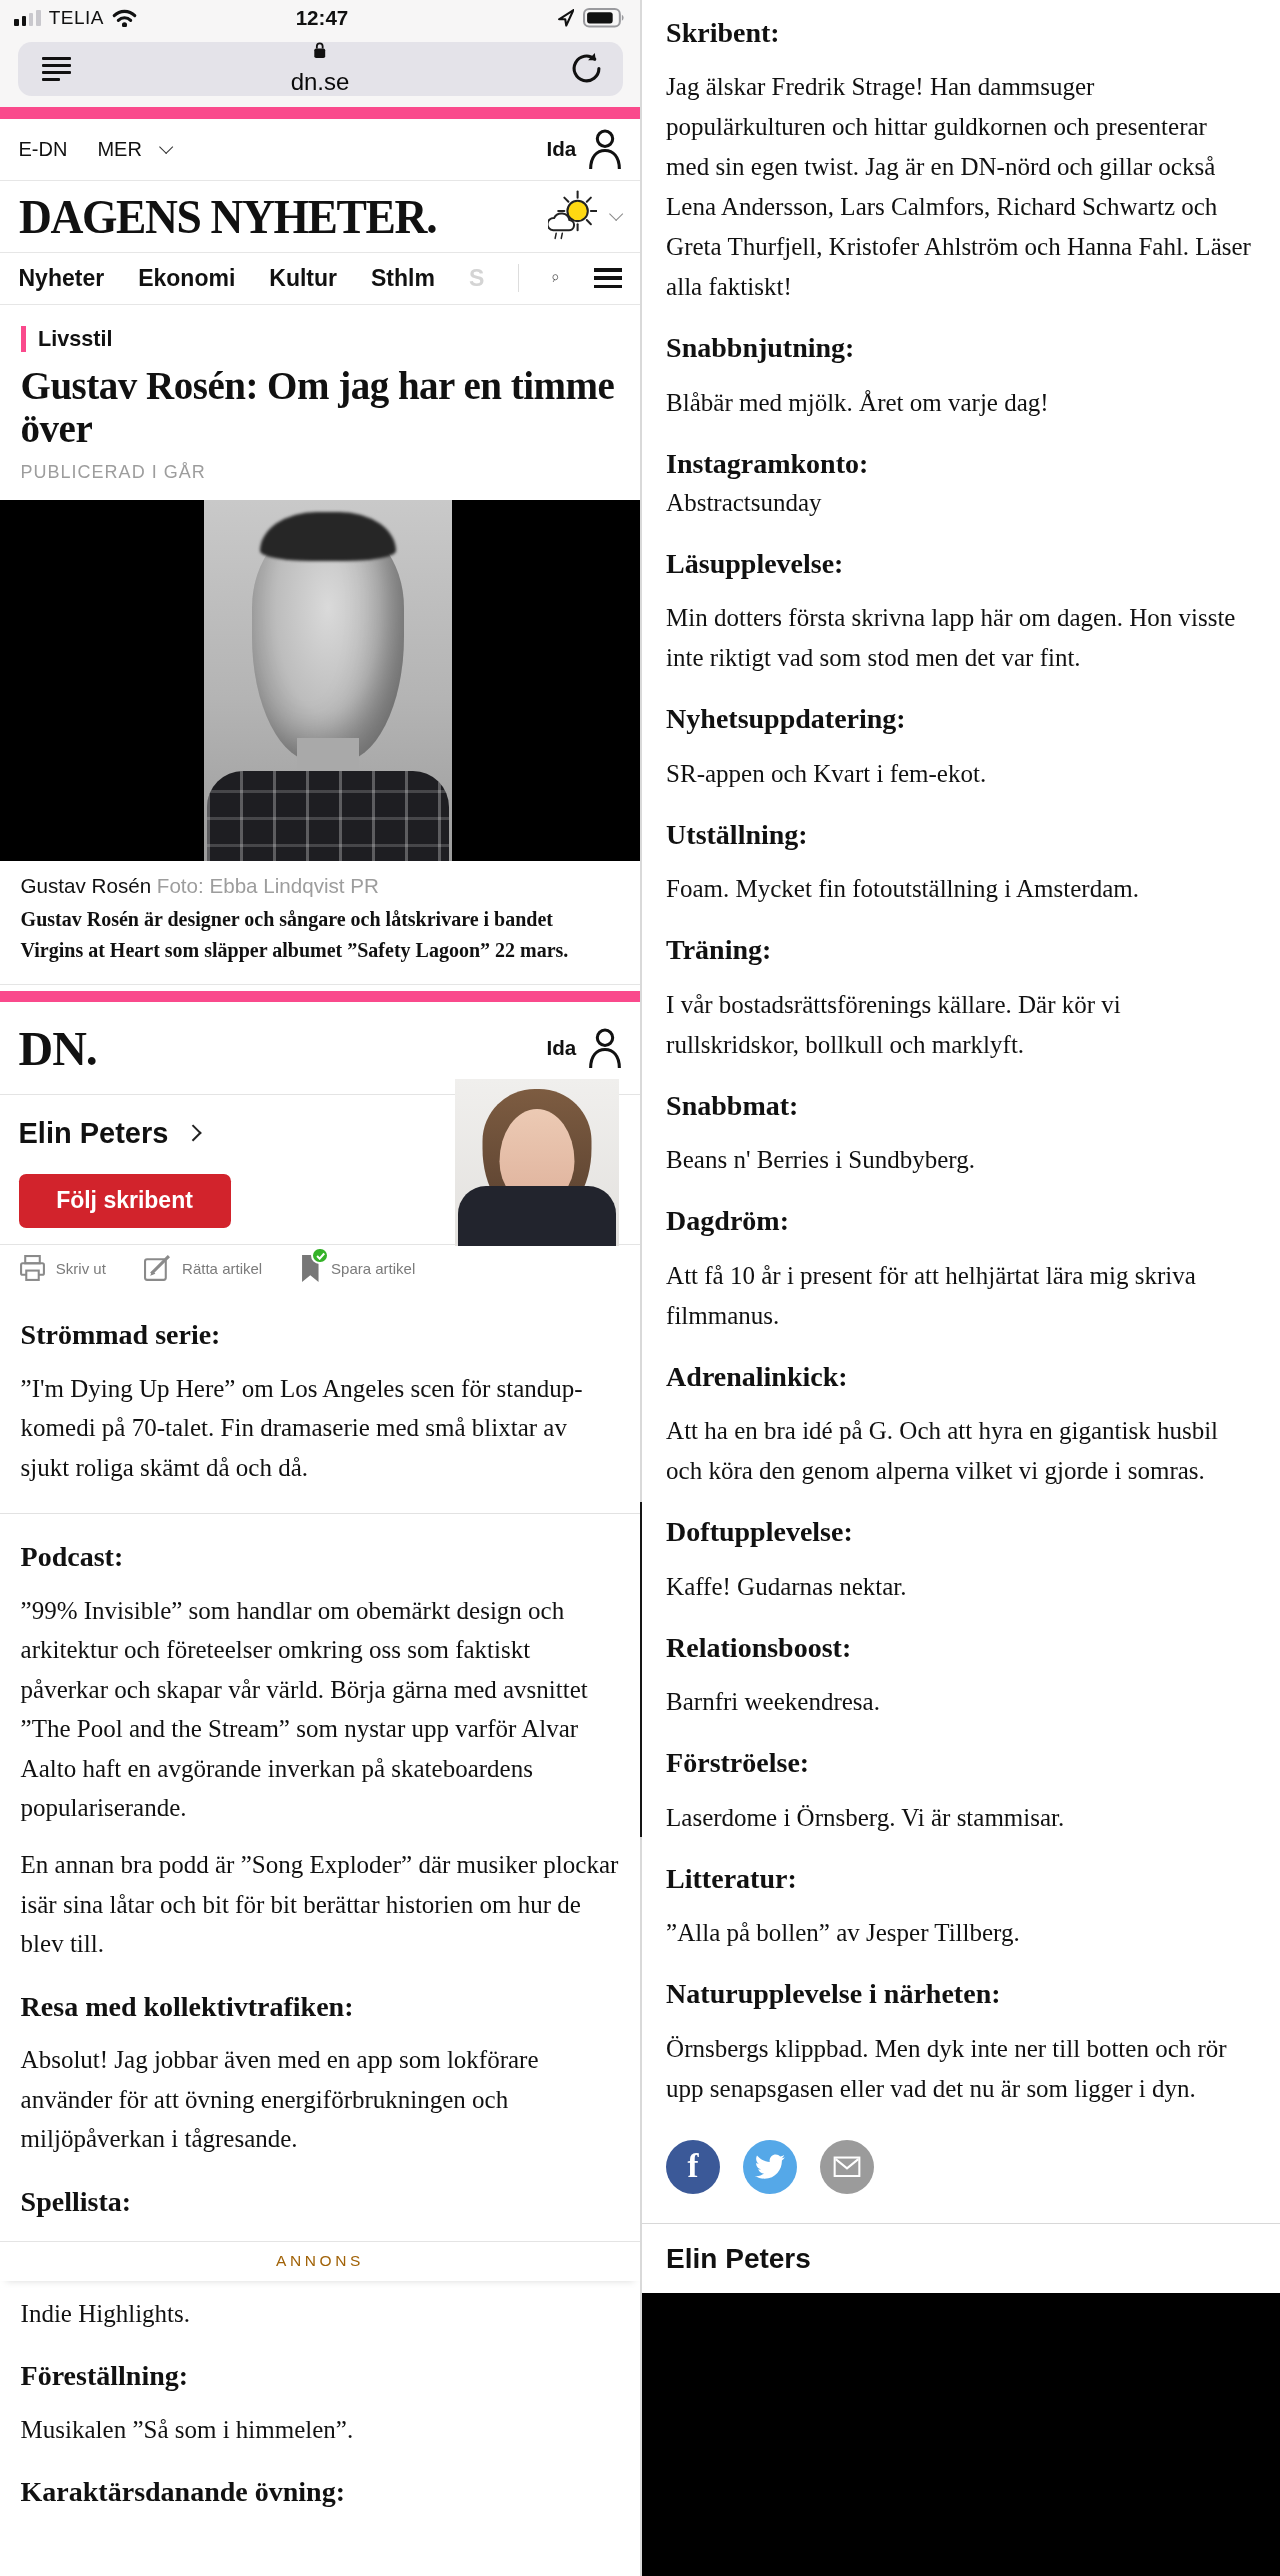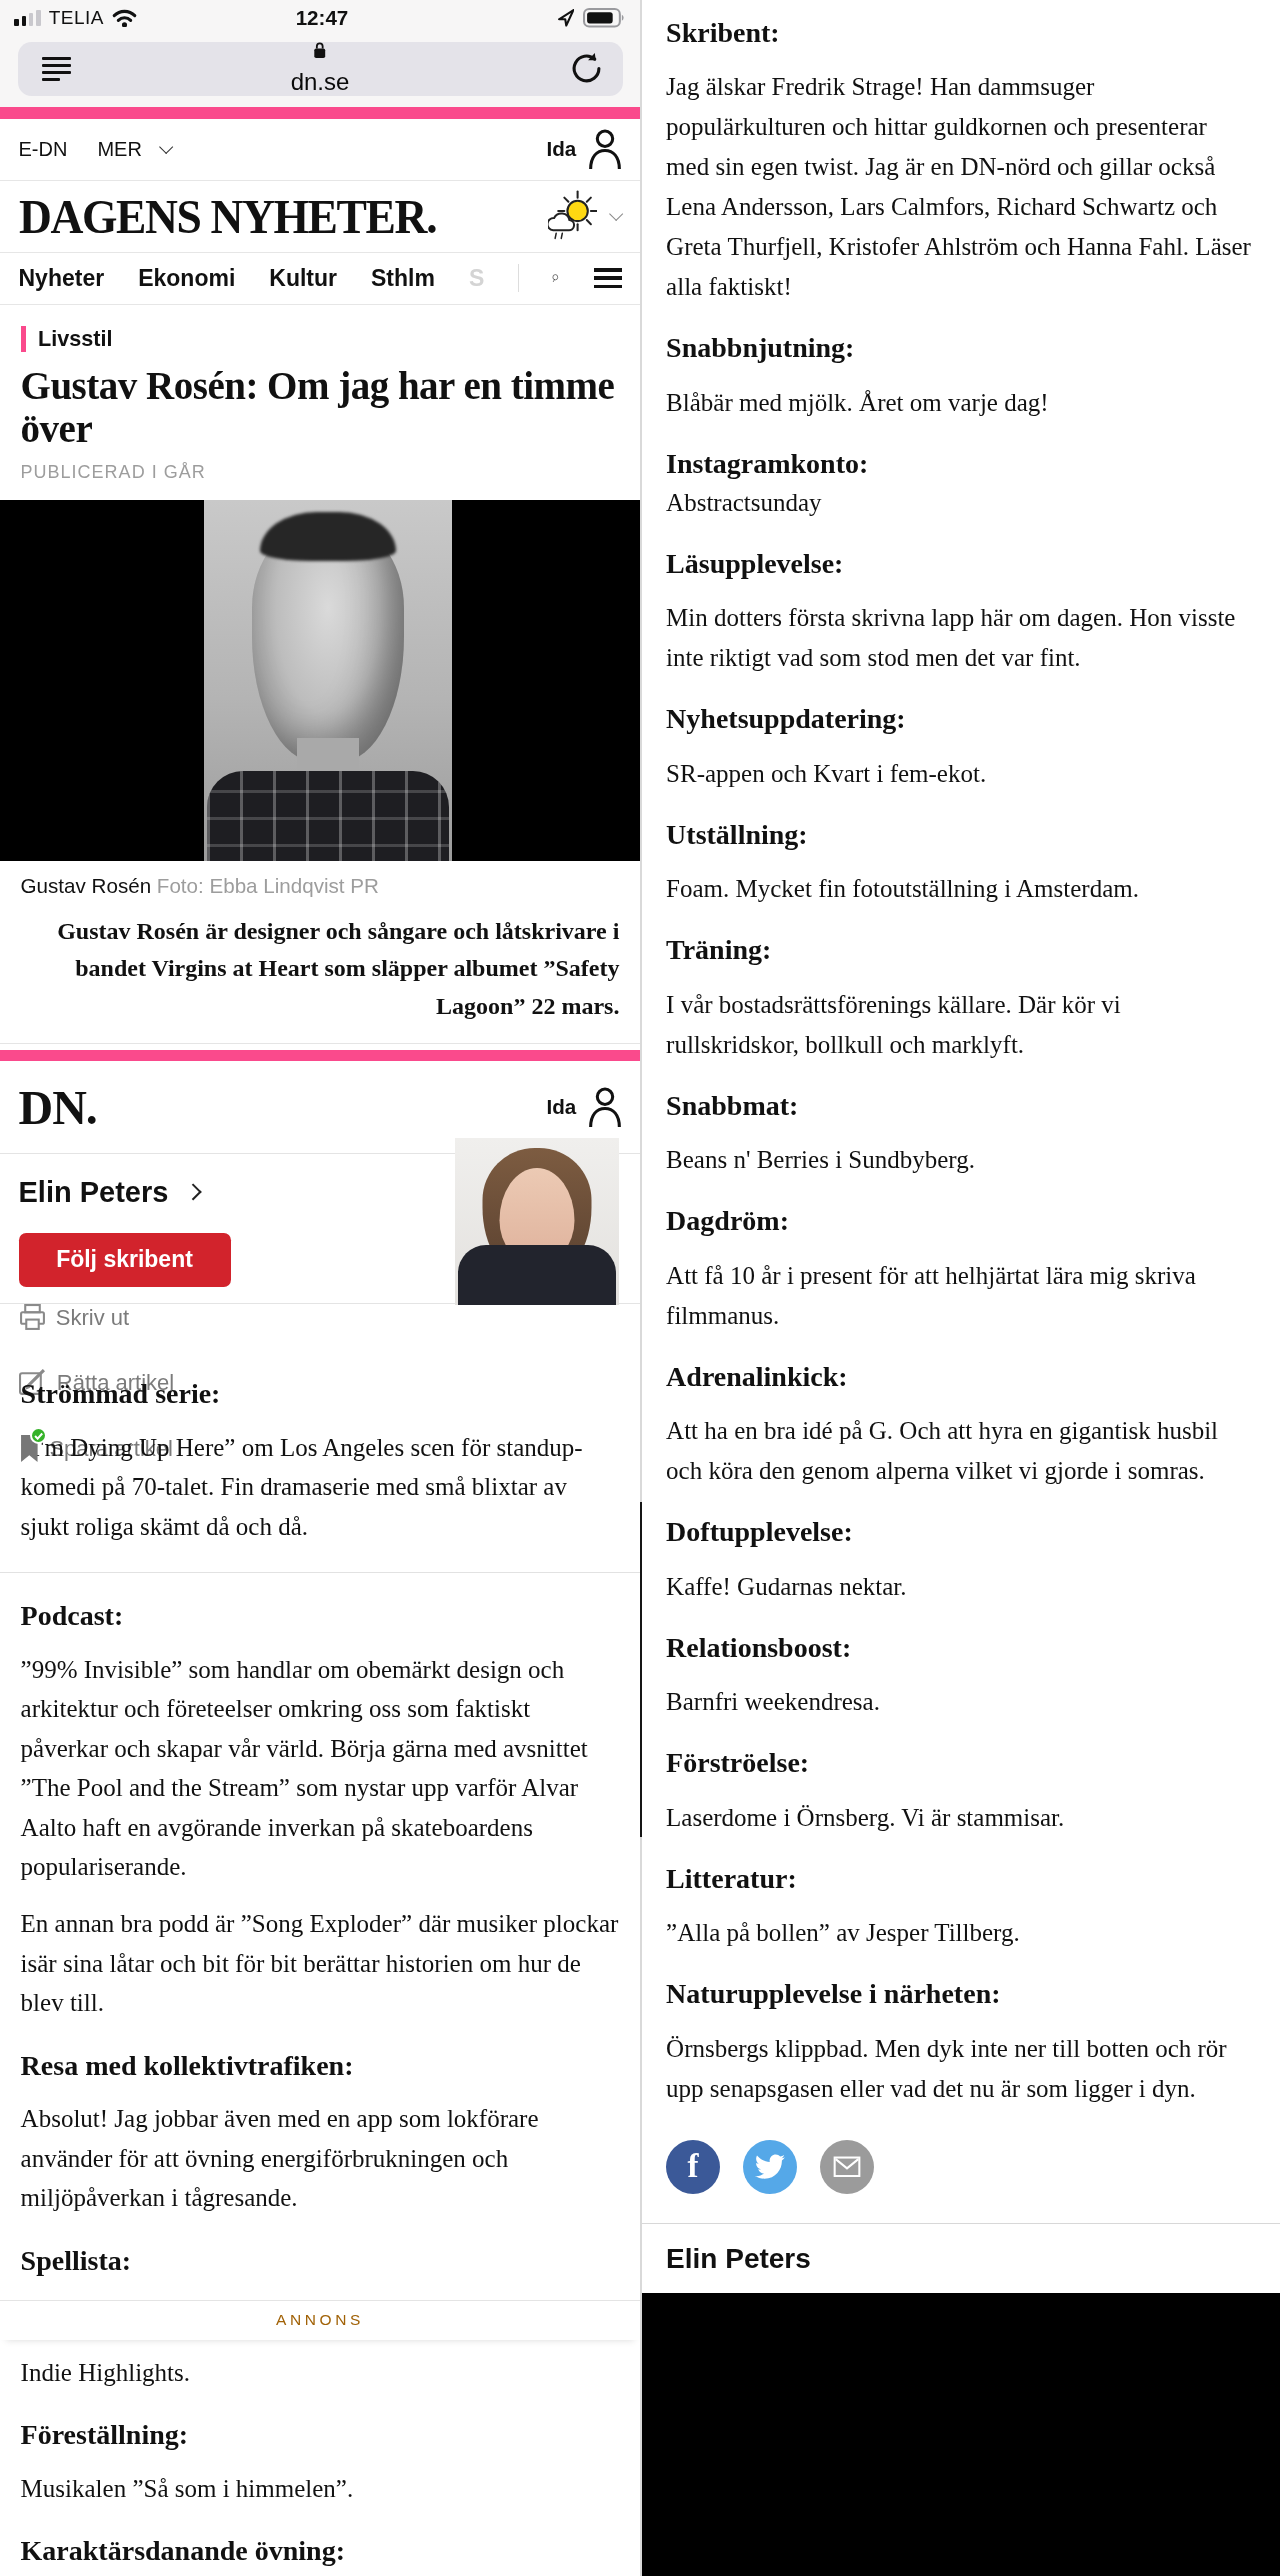--- a/index.html
+++ b/index.html
@@ -78,22 +78,22 @@
   .g-shirt { position:absolute; left:50%; transform:translateX(-50%); bottom:-12.4px; width:242px; height:103px;
              background:#1e1e22; border-radius:36px 36px 0 0; overflow:hidden; }
   .g-shirt:before { content:""; position:absolute; inset:0;
       background:repeating-linear-gradient(90deg,rgba(255,255,255,.28) 0 3.1px,transparent 3.1px 33px),
                  repeating-linear-gradient(0deg,rgba(255,255,255,.18) 0 3.1px,transparent 3.1px 27px); }
   .g-neck { position:absolute; left:50%; transform:translateX(-50%); bottom:77px; width:62px; height:46px;
             background:#a9a9a9; }
 
   .caption { margin-top:12.4px; font-size:20.6px; }
   .caption .credit { color:#9d9d9d; }
-  .intro { font-family:"Liberation Serif", serif; font-weight:700; font-size:24px; line-height:1.56;
-           margin-top:15px; padding-bottom:17.5px;text-align:right; }
+  .intro { font-family:"Liberation Serif", serif; font-weight:700; font-size:20px; line-height:1.56;
+           margin-top:6px; padding-bottom:17.5px; }
   .card-end { border:none; border-top:1px solid #e5e5e5; margin:0 -0; }
   .gap12 { height:6.2px; }
 
   
   .dnc1 { height:93px; display:flex; align-items:center; justify-content:space-between;
           padding:0 18.5px; border-bottom:1px solid #e4e4e4; }
   .logo-dn { font-family:"Liberation Serif", serif; font-weight:700; font-size:48px; letter-spacing:-1px; }
   .dnc2 { position:relative; height:150px; border-bottom:1px solid #e4e4e4; }
   .byline { position:absolute; top:21.6px; left:18.5px; display:flex; align-items:center; gap:18.5px;
             font-weight:700; font-size:29px; }
@@ -103,22 +103,22 @@
             border:none; border-radius:7.2px; color:#fff; font-weight:700; font-size:23px;
             font-family:"Liberation Sans", sans-serif; display:flex; align-items:center; justify-content:center; }
   .a-photo { position:absolute; right:20.6px; top:-16.5px; width:164px; height:167px; overflow:hidden;
              background:linear-gradient(#f0efed,#e3e1de); }
   .e-hair { position:absolute; left:50%; top:10.3px; transform:translateX(-50%); width:109px; height:130px;
             background:linear-gradient(#7d5c41,#5a4130); border-radius:48% 48% 42% 42% / 40% 40% 54% 54%; }
   .e-face { position:absolute; left:50%; top:30px; transform:translateX(-50%); width:75px; height:97px;
             background:linear-gradient(#eccab4,#dfb29c); border-radius:50% / 54% 54% 46% 46%; }
   .e-shirt { position:absolute; left:50%; bottom:-6.2px; transform:translateX(-50%); width:158px; height:66px;
              background:#22242d; border-radius:28px 28px 0 0; }
-  .dnc3 { height:47px; display:flex; gap:38px; padding:0 18.5px;
-          color:#7b7b7b; font-size:22px;flex-direction:column; }
+  .dnc3 { height:47px; display:flex; align-items:center; gap:38px; padding:0 18.5px;
+          color:#7b7b7b; font-size:15px; }
   .action { display:flex; align-items:center; gap:10.3px; }
   .spara-wrap { position:relative; }
   .check-dot { position:absolute; top:-7.2px; right:-8.2px; width:17.5px; height:17.5px; border-radius:50%;
                background:#35b229; border:2.1px solid #fff; display:flex; align-items:center; justify-content:center; }
 
   
   .qa { padding:0 20.6px; font-family:"Liberation Serif", serif; }
   .qa h3 { font-size:28px; font-weight:700; margin:27px 0 0; }
   .qa p { font-size:25px; line-height:1.58; margin:17.5px 0 0; }
   .sep { border:none; border-top:1px solid #e2e2e2; margin:26px -20.6px 0; }

